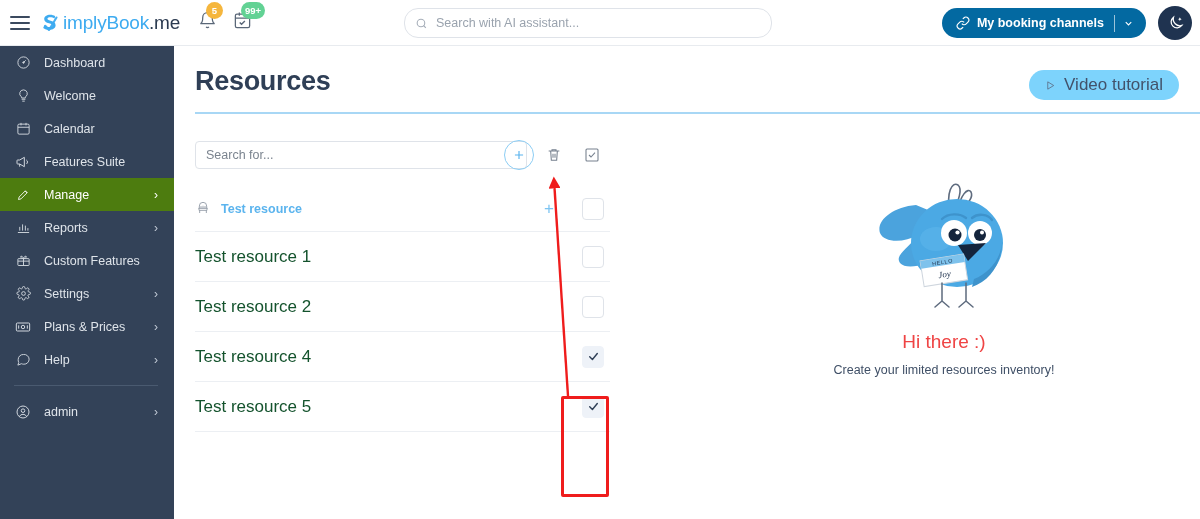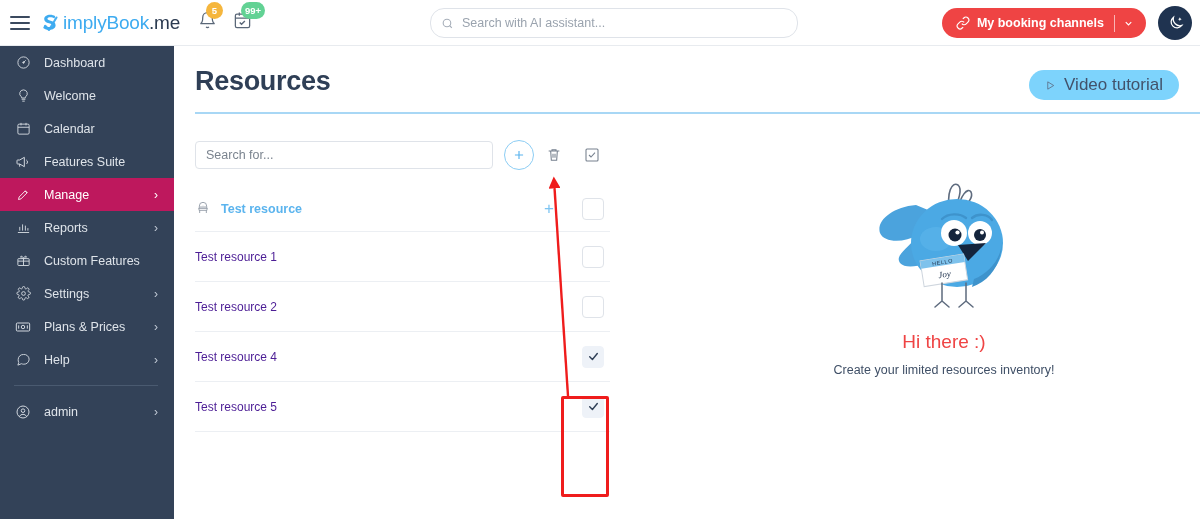--- a/index.html
+++ b/index.html
@@ -33,50 +33,50 @@
   .badge {
     position: absolute; top: -9px; left: 8px;
     min-width: 17px; height: 17px; padding: 0 4px;
     border-radius: 9px; color: #fff; font-size: 9.5px; font-weight: bold;
     display: flex; align-items: center; justify-content: center; line-height: 1;
   }
   .badge.amber { background: #f5b63d; }
   .badge.green { background: #62d294; }
 
   .ai-search {
-    position: absolute; left: 430px; top: 8px; width: 368px; height: 30px;
+    position: absolute; left: 404px; top: 8px; width: 368px; height: 30px;
     border: 1px solid #dfe3e9; border-radius: 14px; background: #fff;
     display: flex; align-items: center; padding: 0 10px; cursor: text;
   }
   .ai-search .ph { font-size: 12.5px; color: #9aa3ae; margin-left: 8px; }
 
   .booking-btn {
     position: absolute; right: 54px; top: 8px; height: 30px;
-    background: #ef4444; border-radius: 16px; color: #fff;
+    background: #0369a1; border-radius: 16px; color: #fff;
     display: flex; align-items: center; padding: 0 12px 0 14px;
     font-size: 12.5px; font-weight: bold; cursor: pointer; white-space: nowrap;
   }
   .booking-btn .sep { width: 1px; height: 17px; background: rgba(255,255,255,.6); margin: 0 8px 0 10px; }
   .dark-toggle {
     position: absolute; right: 8px; top: 6px; width: 34px; height: 34px;
     border-radius: 50%; background: #1f3350;
     display: flex; align-items: center; justify-content: center; cursor: pointer;
   }
 
   
   .sidebar {
     position: absolute; left: 0; top: 46px; width: 174px; height: 473px;
     background: #334258;
   }
   .nav-item {
     position: relative; height: 33px; display: flex; align-items: center;
     color: #dfe4ea; font-size: 12.5px; cursor: pointer; padding-left: 14px;
   }
   .nav-item .nicon { width: 18px; display: flex; align-items: center; justify-content: center; margin-right: 12px; opacity: .92; }
-  .nav-item.active { background: #be185d; color: #ffffff; }
+  .nav-item.active { background: #4d7c0f; color: #ffffff; }
   .nav-item .chev {
     position: absolute; right: 16px; font-size: 12px; color: #c2cad6; line-height: 1;
   }
   .nav-item.active .chev { color: #ffffff; }
   .nav-divider { height: 1px; background: #4a5a70; margin: 9px 16px 9px 14px; }
 
   
   .main { position: absolute; left: 174px; top: 46px; width: 1026px; height: 473px; background: #fff; }
   .page-title {
     position: absolute; left: 21px; top: 20px;
@@ -87,21 +87,21 @@
     background: #7dd3fc; border-radius: 16px; color: #42526b;
     display: flex; align-items: center; padding: 0 16px; font-size: 17px; cursor: pointer;
   }
   .video-btn .ptri { margin-right: 8px; display: flex; }
   .title-rule {
     position: absolute; left: 21px; top: 66px; width: 1005px; height: 2px; background: #a8d7f5;
   }
 
   
   .list-search {
-    position: absolute; left: 21px; top: 95px; width: 298px; height: 28px;
+    position: absolute; left: 21px; top: 95px; width: 332px; height: 28px;
     border: 1px solid #dfe3e9; border-radius: 4px; background: #fff;
     display: flex; align-items: center; padding: 0 10px; cursor: text;
   }
   .list-search .ph { font-size: 12.5px; color: #7b848f; }
   .add-circle {
     position: absolute; left: 330px; top: 94px; width: 30px; height: 30px;
     border: 1px solid #8ccdf4; border-radius: 50%;
     display: flex; align-items: center; justify-content: center; cursor: pointer;
   }
   .tool-icon {
@@ -112,21 +112,21 @@
   .tool-icon.selectall { left: 405px; }
 
   
   .res-list { position: absolute; left: 21px; top: 140px; width: 415px; }
   .res-row {
     position: relative; height: 50px; border-bottom: 1px solid #eceff3;
     display: flex; align-items: center;
   }
   .res-row.parent { height: 46px; }
   .res-row .chair { margin-right: 10px; display: flex; align-items: center; }
-  .res-name { font-size: 12px; color: #4c1d95; }
+  .res-name { font-size: 17px; color: #14532d; }
   .res-row.parent .res-name { color: #5bb4ee; font-weight: bold; font-size: 12.5px; }
   .row-plus {
     position: absolute; right: 56px; color: #7cc4f2; font-size: 17px; line-height: 1; cursor: pointer;
   }
   .cbox {
     position: absolute; right: 6px; width: 22px; height: 22px; border-radius: 4px;
     border: 1px solid #dfe3e9; background: #fff; cursor: pointer;
     display: flex; align-items: center; justify-content: center;
   }
   .cbox.checked { background: #eef2f8; border-color: #eef2f8; }

